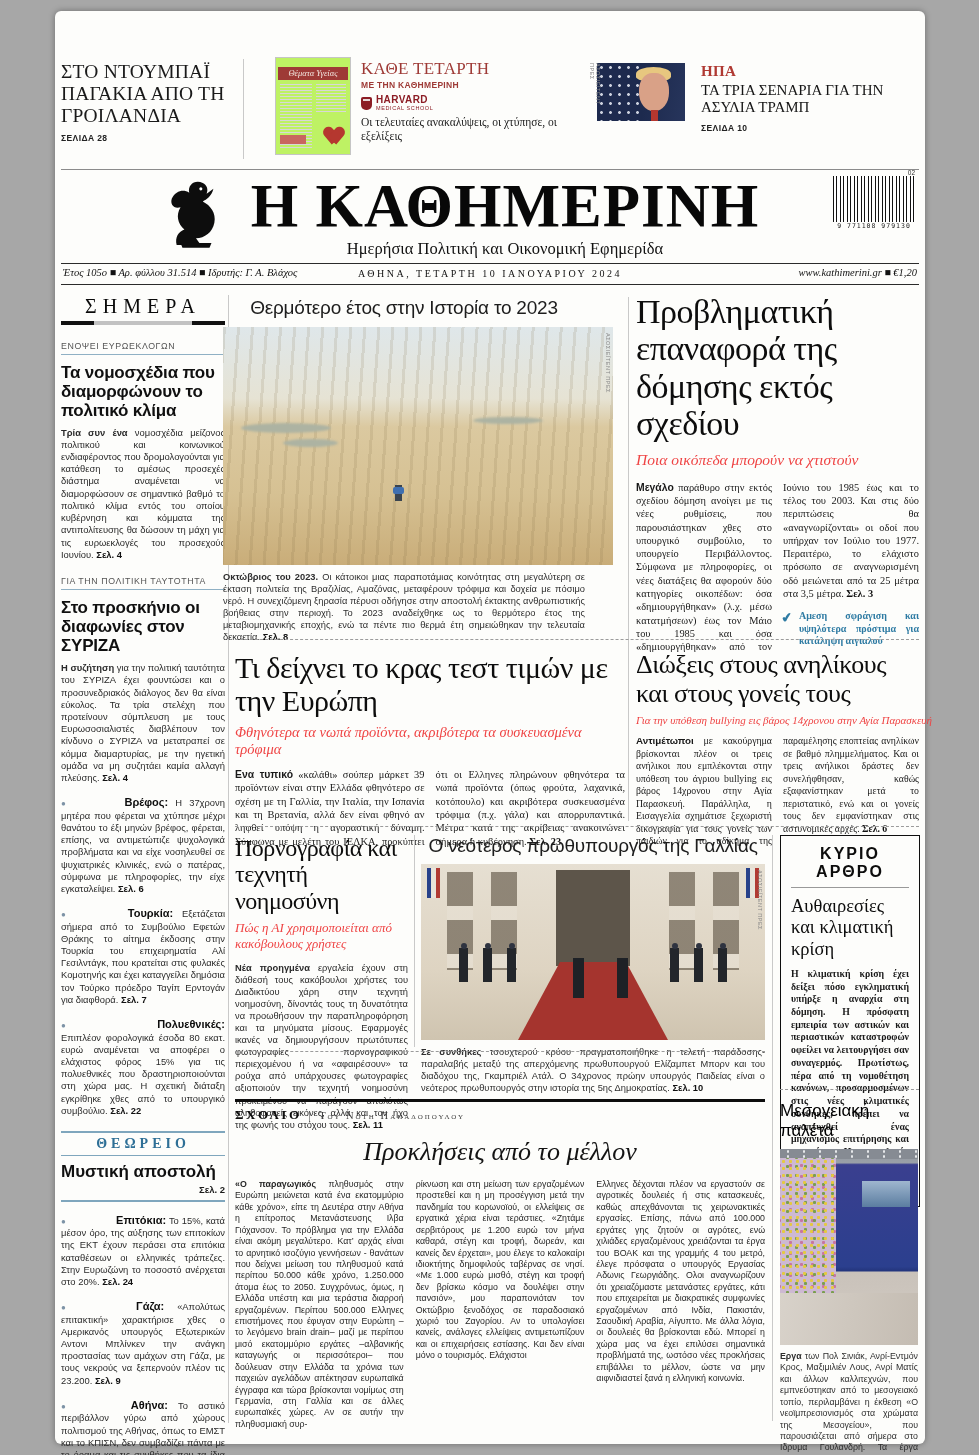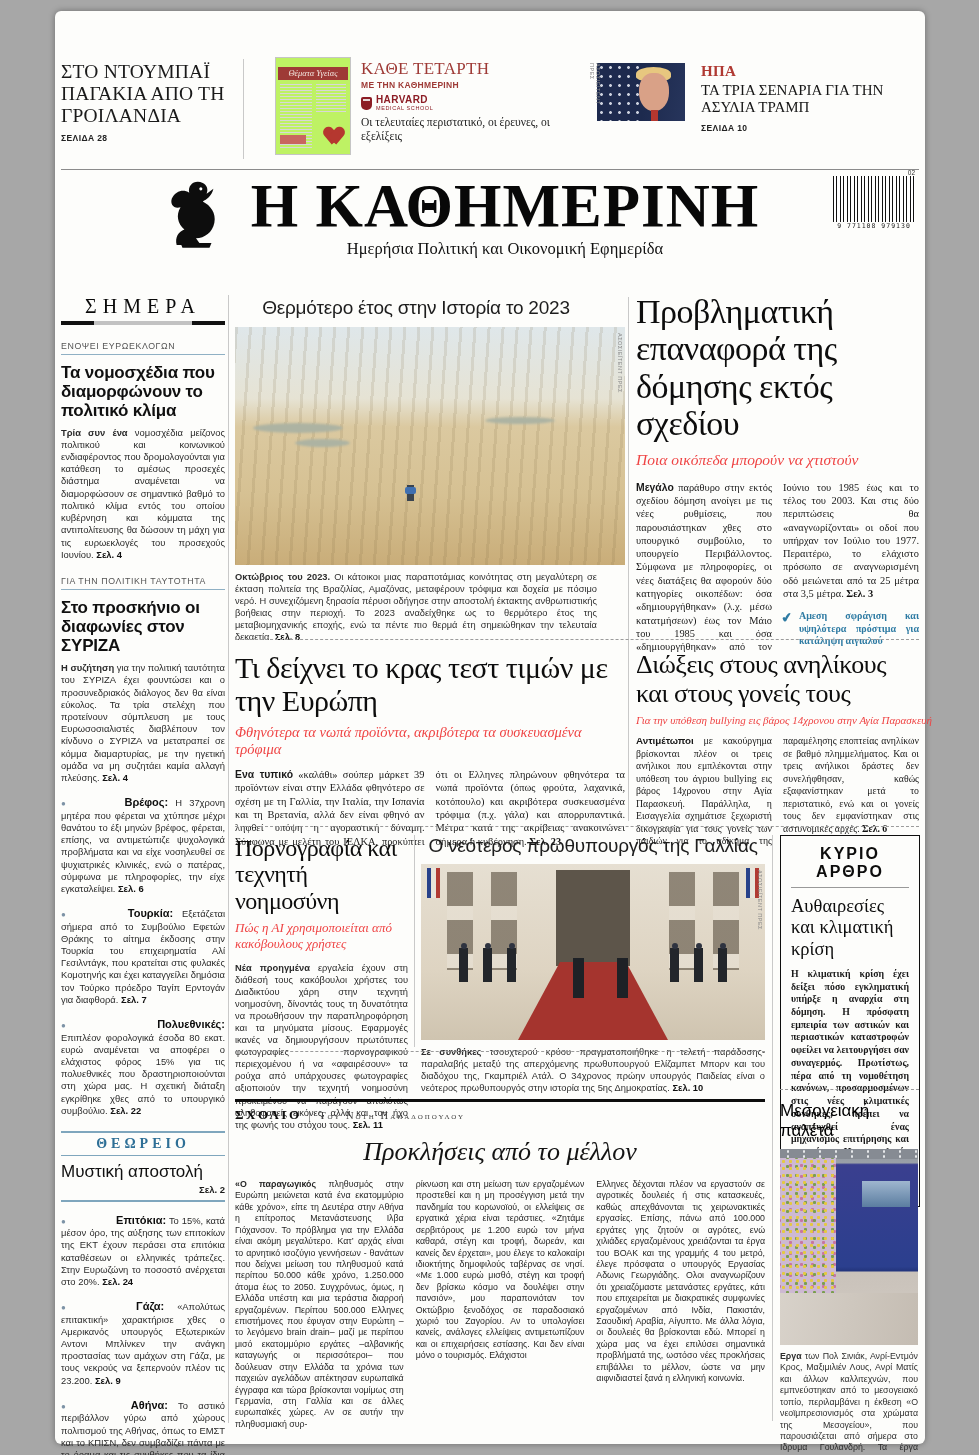--- a/index.html
+++ b/index.html
@@ -71,21 +71,21 @@
   .tri-bar .g{background:#c2c2c2;flex:1;}
   .kicker{font-size:8.8px;color:#555;letter-spacing:.6px;padding-bottom:3px;border-bottom:1px solid #8fb0c4;margin-bottom:8px;}
   .side-headline{font-size:17px;font-weight:bold;line-height:1.12;color:#101010;letter-spacing:-.2px;}
   .side-body{font-size:9.4px;line-height:1.3;color:#2a2a2a;margin-top:7px;}
   .brief{font-size:9.4px;line-height:1.3;color:#2a2a2a;margin-top:11px;}
   .brief .dot{color:#7d93a6;font-size:8px;}
   .brief .term{font-weight:bold;font-size:11px;color:#0c0c0c;padding-left:47px;}
   .theoreio{margin-top:14px;}
   .theoreio .rule{height:2px;background:#7fa6bd;}
   .theoreio .lbl{font-family:"Liberation Serif",serif;font-weight:bold;font-size:14px;letter-spacing:4px;color:#2e6f96;text-align:center;padding:3px 0;}
-  .theoreio .ttl{font-size:17px;font-weight:normal;color:#101010;line-height:1.1;margin:7px 0 2px;}
+  .theoreio .ttl{font-size:17px;font-weight:bold;color:#101010;line-height:1.1;margin:7px 0 2px;}
   .theoreio .pg{font-size:9.5px;font-weight:bold;text-align:right;margin-bottom:5px;}
   
   .photo-headline{font-size:19px;color:#1d1d1d;text-align:center;letter-spacing:-.2px;}
   .caption{font-size:9.3px;line-height:1.3;color:#2e2e2e;}
   .big-headline{font-family:"Liberation Serif",serif;font-size:34px;line-height:1.1;color:#0d0d0d;letter-spacing:-.5px;}
   .sub-italic{font-family:"Liberation Serif",serif;font-style:italic;color:#ef4444;}
   .serif-body{font-family:"Liberation Serif",serif;font-size:10.4px;line-height:1.28;color:#191919;}
   .twocol{column-count:2;column-gap:11px;}
   .note-teal{color:#2e7ba3;font-weight:bold;font-size:10px;line-height:1.25;margin-top:10px;display:flex;gap:5px;break-inside:avoid;}
   .note-teal .chk{font-size:13px;transform:rotate(-8deg);}
@@ -156,21 +156,21 @@
     <div class="abs" style="left:300px;top:2px;width:225px;">
       <div class="promo-mid-kicker">ΚΑΘΕ ΤΕΤΑΡΤΗ</div>
       <div class="promo-mid-sub">ΜΕ ΤΗΝ ΚΑΘΗΜΕΡΙΝΗ</div>
       <div class="harvard-row">
         <div class="harvard-shield"></div>
         <div>
           <div class="harvard-name">HARVARD</div>
           <div class="harvard-sub">MEDICAL SCHOOL</div>
         </div>
       </div>
-      <div class="promo-mid-desc">Οι τελευταίες περιστατικό, οι έρευνες, οι εξελίξεις</div>
+      <div class="promo-mid-desc">Οι τελευταίες ανακαλύψεις, οι χτύπησε, οι εξελίξεις</div>
     </div>
 
     <div class="abs" style="left:536px;top:6px;">
       <div class="trump">
         <div class="stars"></div>
         <div class="hair"></div>
         <div class="face"></div>
         <div class="tie"></div>
       </div>
       <div class="vcredit" style="left:-8px;top:0;">ΑΣΟΣΙΕΪΤΕΝΤ ΠΡΕΣ</div>
@@ -192,20 +192,25 @@
     </svg>
     <div class="abs masthead-sub" style="left:170px;top:68px;width:560px;text-align:center;">Ημερήσια Πολιτική και Οικονομική Εφημερίδα</div>
     <div class="abs masthead-title" style="left:170px;top:0px;width:560px;text-align:center;">Η ΚΑΘΗΜΕΡΙΝΗ</div>
     <div class="abs" style="right:10px;top:-2px;width:82px;">
       <div style="font-size:6.5px;text-align:right;color:#333;">02</div>
       <div class="barcode" style="height:46px;"></div>
       <div class="barcode-num" style="text-align:center;">9 771108 979130</div>
     </div>
   </div>
 
+  <div class="abs dateline" style="left:6px;right:6px;top:252px;height:20px;">
+    <span class="abs l" style="left:2px;top:3px;">Έτος 105ο ■ Αρ. φύλλου 31.514 ■ Ιδρυτής: Γ. Α. Βλάχος</span>
+    <span class="abs c" style="left:0;right:0;top:4px;text-align:center;">ΑΘΗΝΑ, ΤΕΤΑΡΤΗ 10 ΙΑΝΟΥΑΡΙΟΥ 2024</span>
+    <span class="abs r" style="right:2px;top:3px;">www.kathimerini.gr ■ €1,20</span>
+  </div>
 
   <div class="abs" style="left:6px;top:284px;width:164px;">
     <div class="simera-title">ΣΗΜΕΡΑ</div>
     <div class="tri-bar">
         <div class="b"></div>
         <div class="g"></div>
         <div class="b"></div>
       </div>
 
     <div style="margin-top:16px;">
@@ -234,21 +239,21 @@
     </div>
 
     <div class="brief just"><span class="dot">●</span> <span class="term">Επιτόκια:</span><span> Το 15%, κατά μέσον όρο, της αύξησης των επιτοκίων της ΕΚΤ έχουν περάσει στα επιτόκια καταθέσεων οι ελληνικές τράπεζες. Στην Ευρωζώνη το ποσοστό ανέρχεται στο 20%. </span><span class="pgref">Σελ. 24</span></div>
     <div class="brief just"><span class="dot">●</span> <span class="term">Γάζα:</span><span> «Απολύτως επιτακτική» χαρακτήρισε χθες ο Αμερικανός υπουργός Εξωτερικών Αντονι Μπλίνκεν την ανάγκη προστασίας των αμάχων στη Γάζα, με τους νεκρούς να ξεπερνούν πλέον τις 23.200. </span><span class="pgref">Σελ. 9</span></div>
     <div class="brief just"><span class="dot">●</span> <span class="term">Αθήνα:</span><span> Το αστικό περιβάλλον γύρω από χώρους πολιτισμού της Αθήνας, όπως το ΕΜΣΤ και το ΚΠΙΣΝ, δεν συμβαδίζει πάντα με το όραμα και τις συνθήκες που τα ίδια τα ιδρύματα πρεσβεύουν. </span><span class="pgref">Σελ. 15</span></div>
 
   </div>
 
   <div class="vrule" style="left:173px;top:284px;height:1128px;"></div>
 
-  <div class="abs" style="left:180px;top:286px;width:362px;">
+  <div class="abs" style="left:168px;top:286px;width:362px;">
     <div class="photo-headline">Θερμότερο έτος στην Ιστορία το 2023</div>
     <div class="photo-brazil" style="margin-top:8px;width:390px;height:238px;">
       <div class="streaks"></div>
       <div class="pool" style="left:18px;top:96px;width:90px;height:10px;"></div>
       <div class="pool" style="left:60px;top:112px;width:55px;height:8px;"></div>
       <div class="pool" style="left:250px;top:90px;width:70px;height:7px;"></div>
       <div class="fig" style="left:172px;top:158px;"></div>
       <div class="vcredit" style="right:2px;top:6px;">ΑΣΟΣΙΕΪΤΕΝΤ ΠΡΕΣ</div>
     </div>
     <div class="caption just" style="margin-top:6px;"><span class="lead-b">Οκτώβριος του 2023.</span><span> Οι κάτοικοι μιας παραποτάμιας κοινότητας στη μεγαλύτερη σε έκταση πολιτεία της Βραζιλίας, Αμαζόνας, μεταφέρουν τρόφιμα και δοχεία με πόσιμο νερό. Η συνεχιζόμενη ξηρασία πέρυσι οδήγησε στην αποστολή έκτακτης ανθρωπιστικής βοήθειας στην περιοχή. Το 2023 αναδείχθηκε ως το θερμότερο έτος της μεταβιομηχανικής εποχής, ενώ τα πέντε πιο θερμά έτη σημειώθηκαν την τελευταία δεκαετία. </span><span class="pgref">Σελ. 8</span></div>

